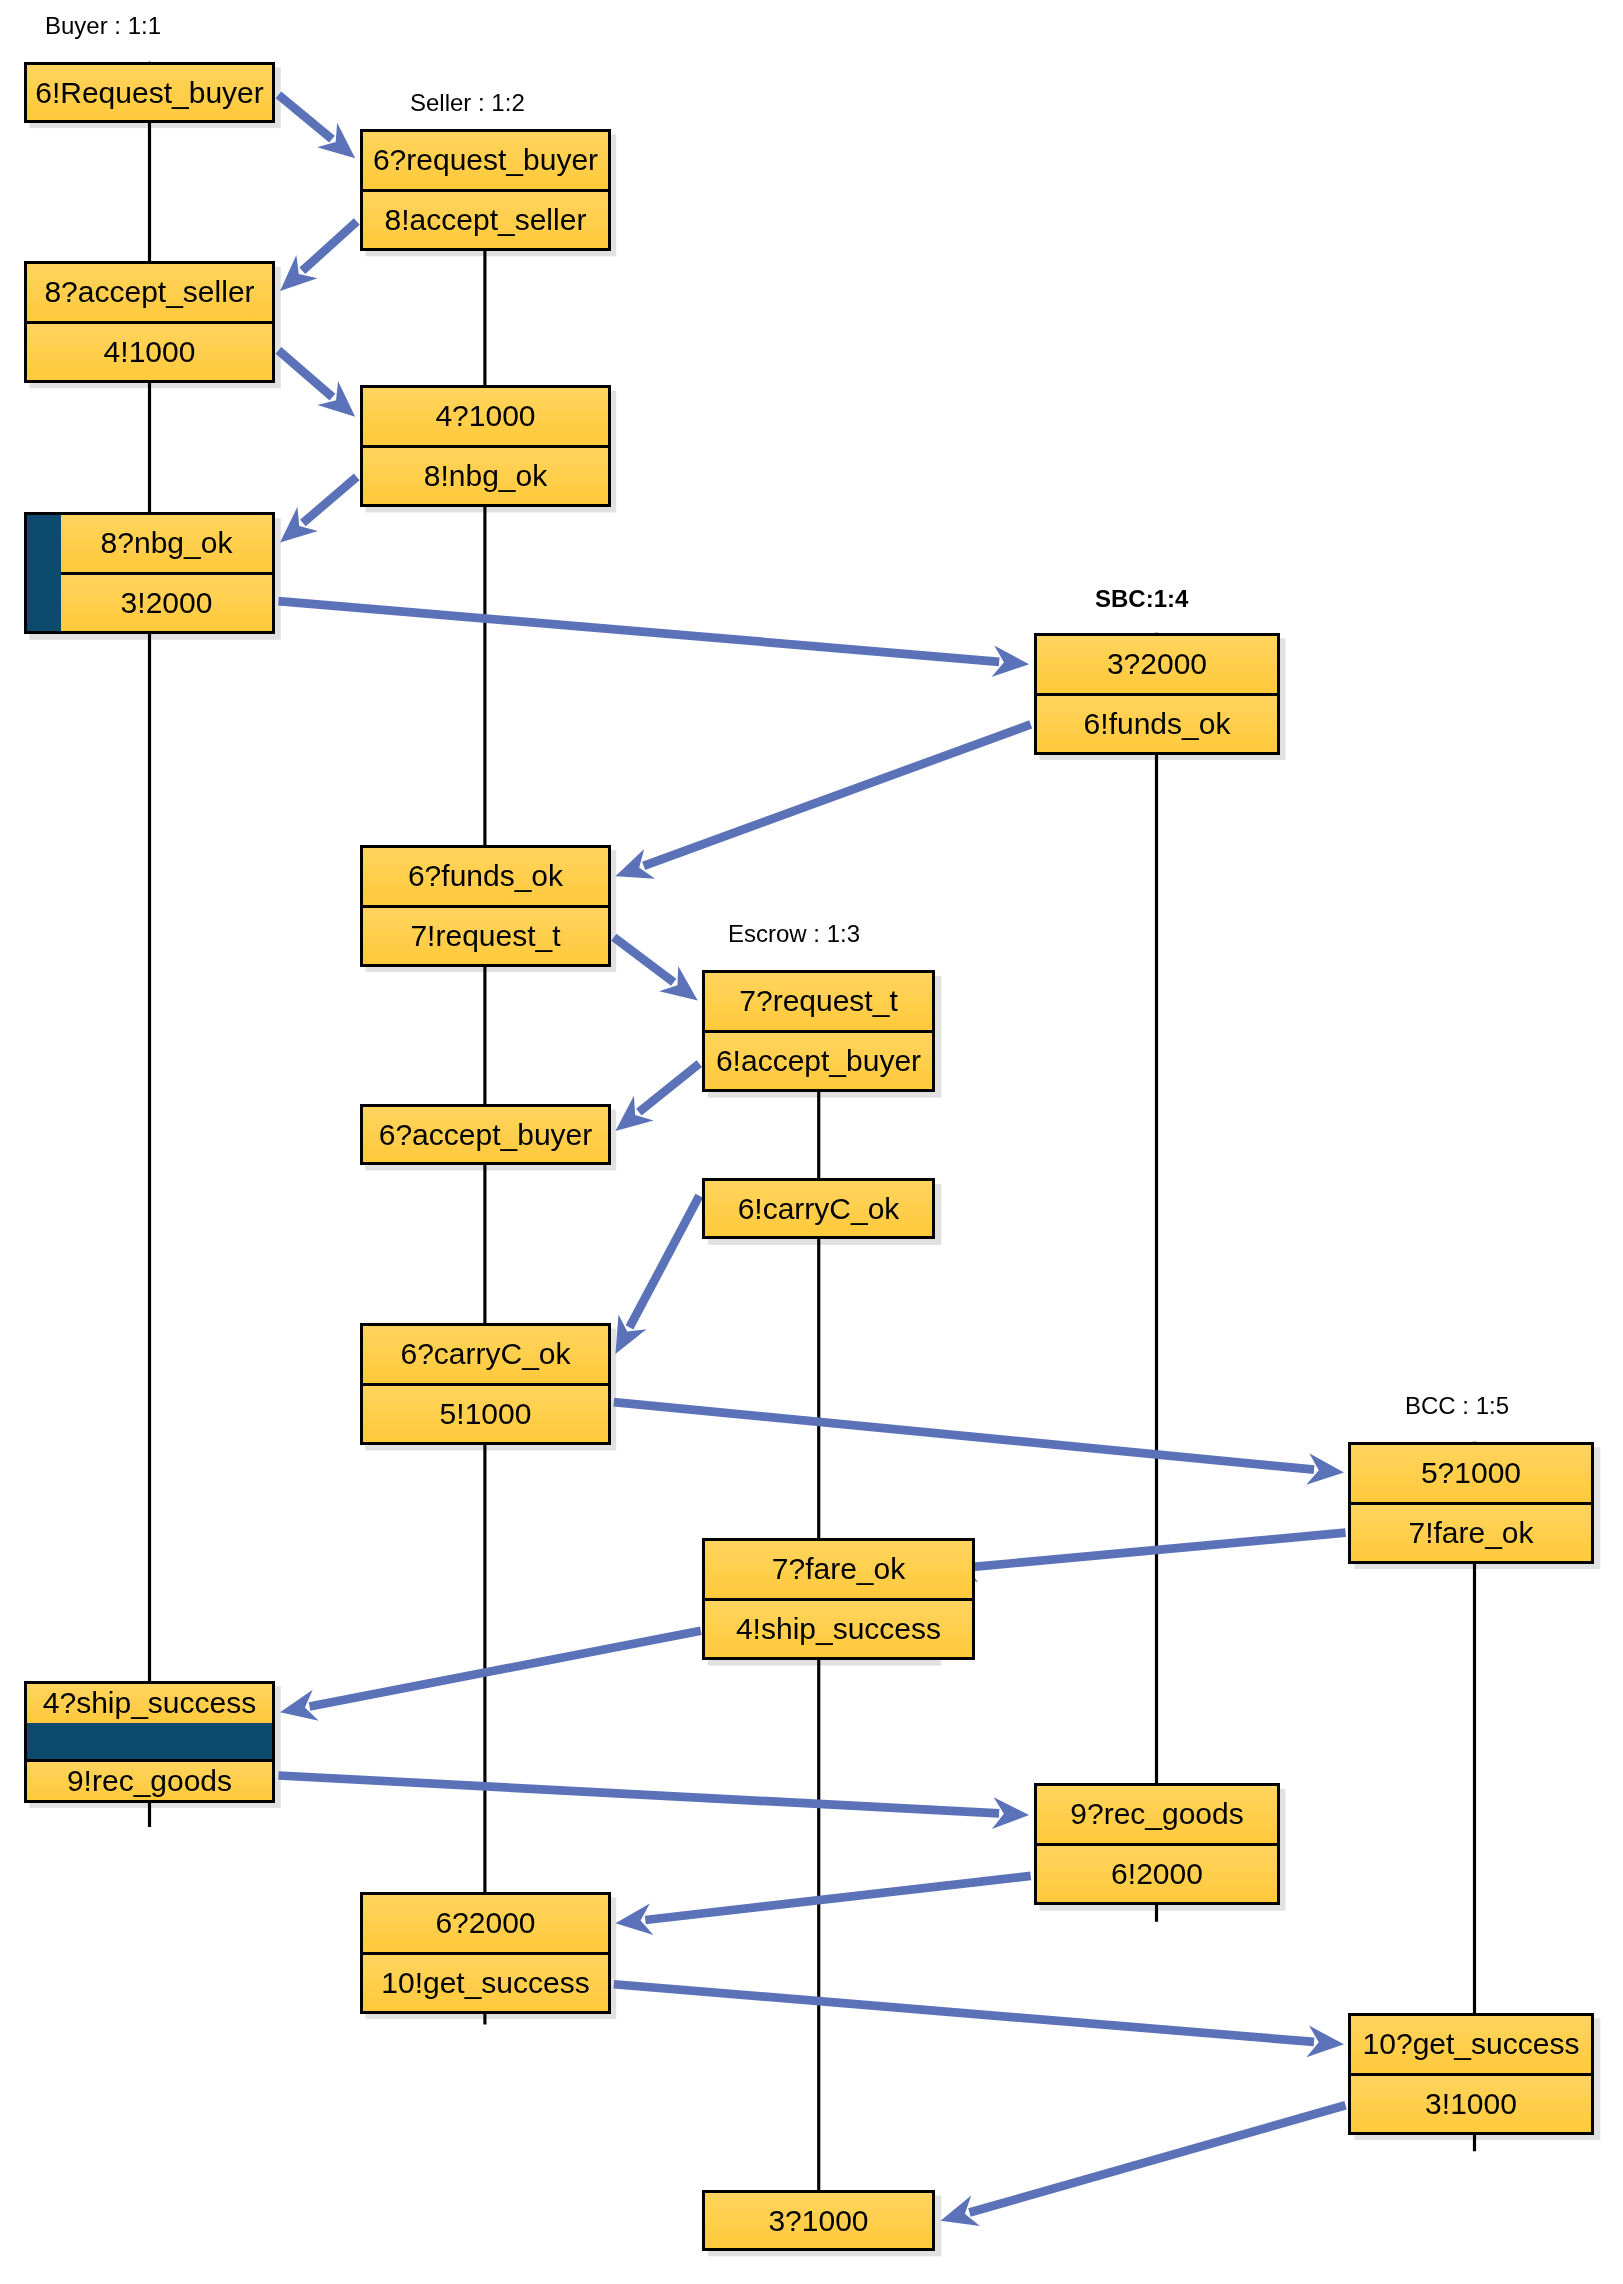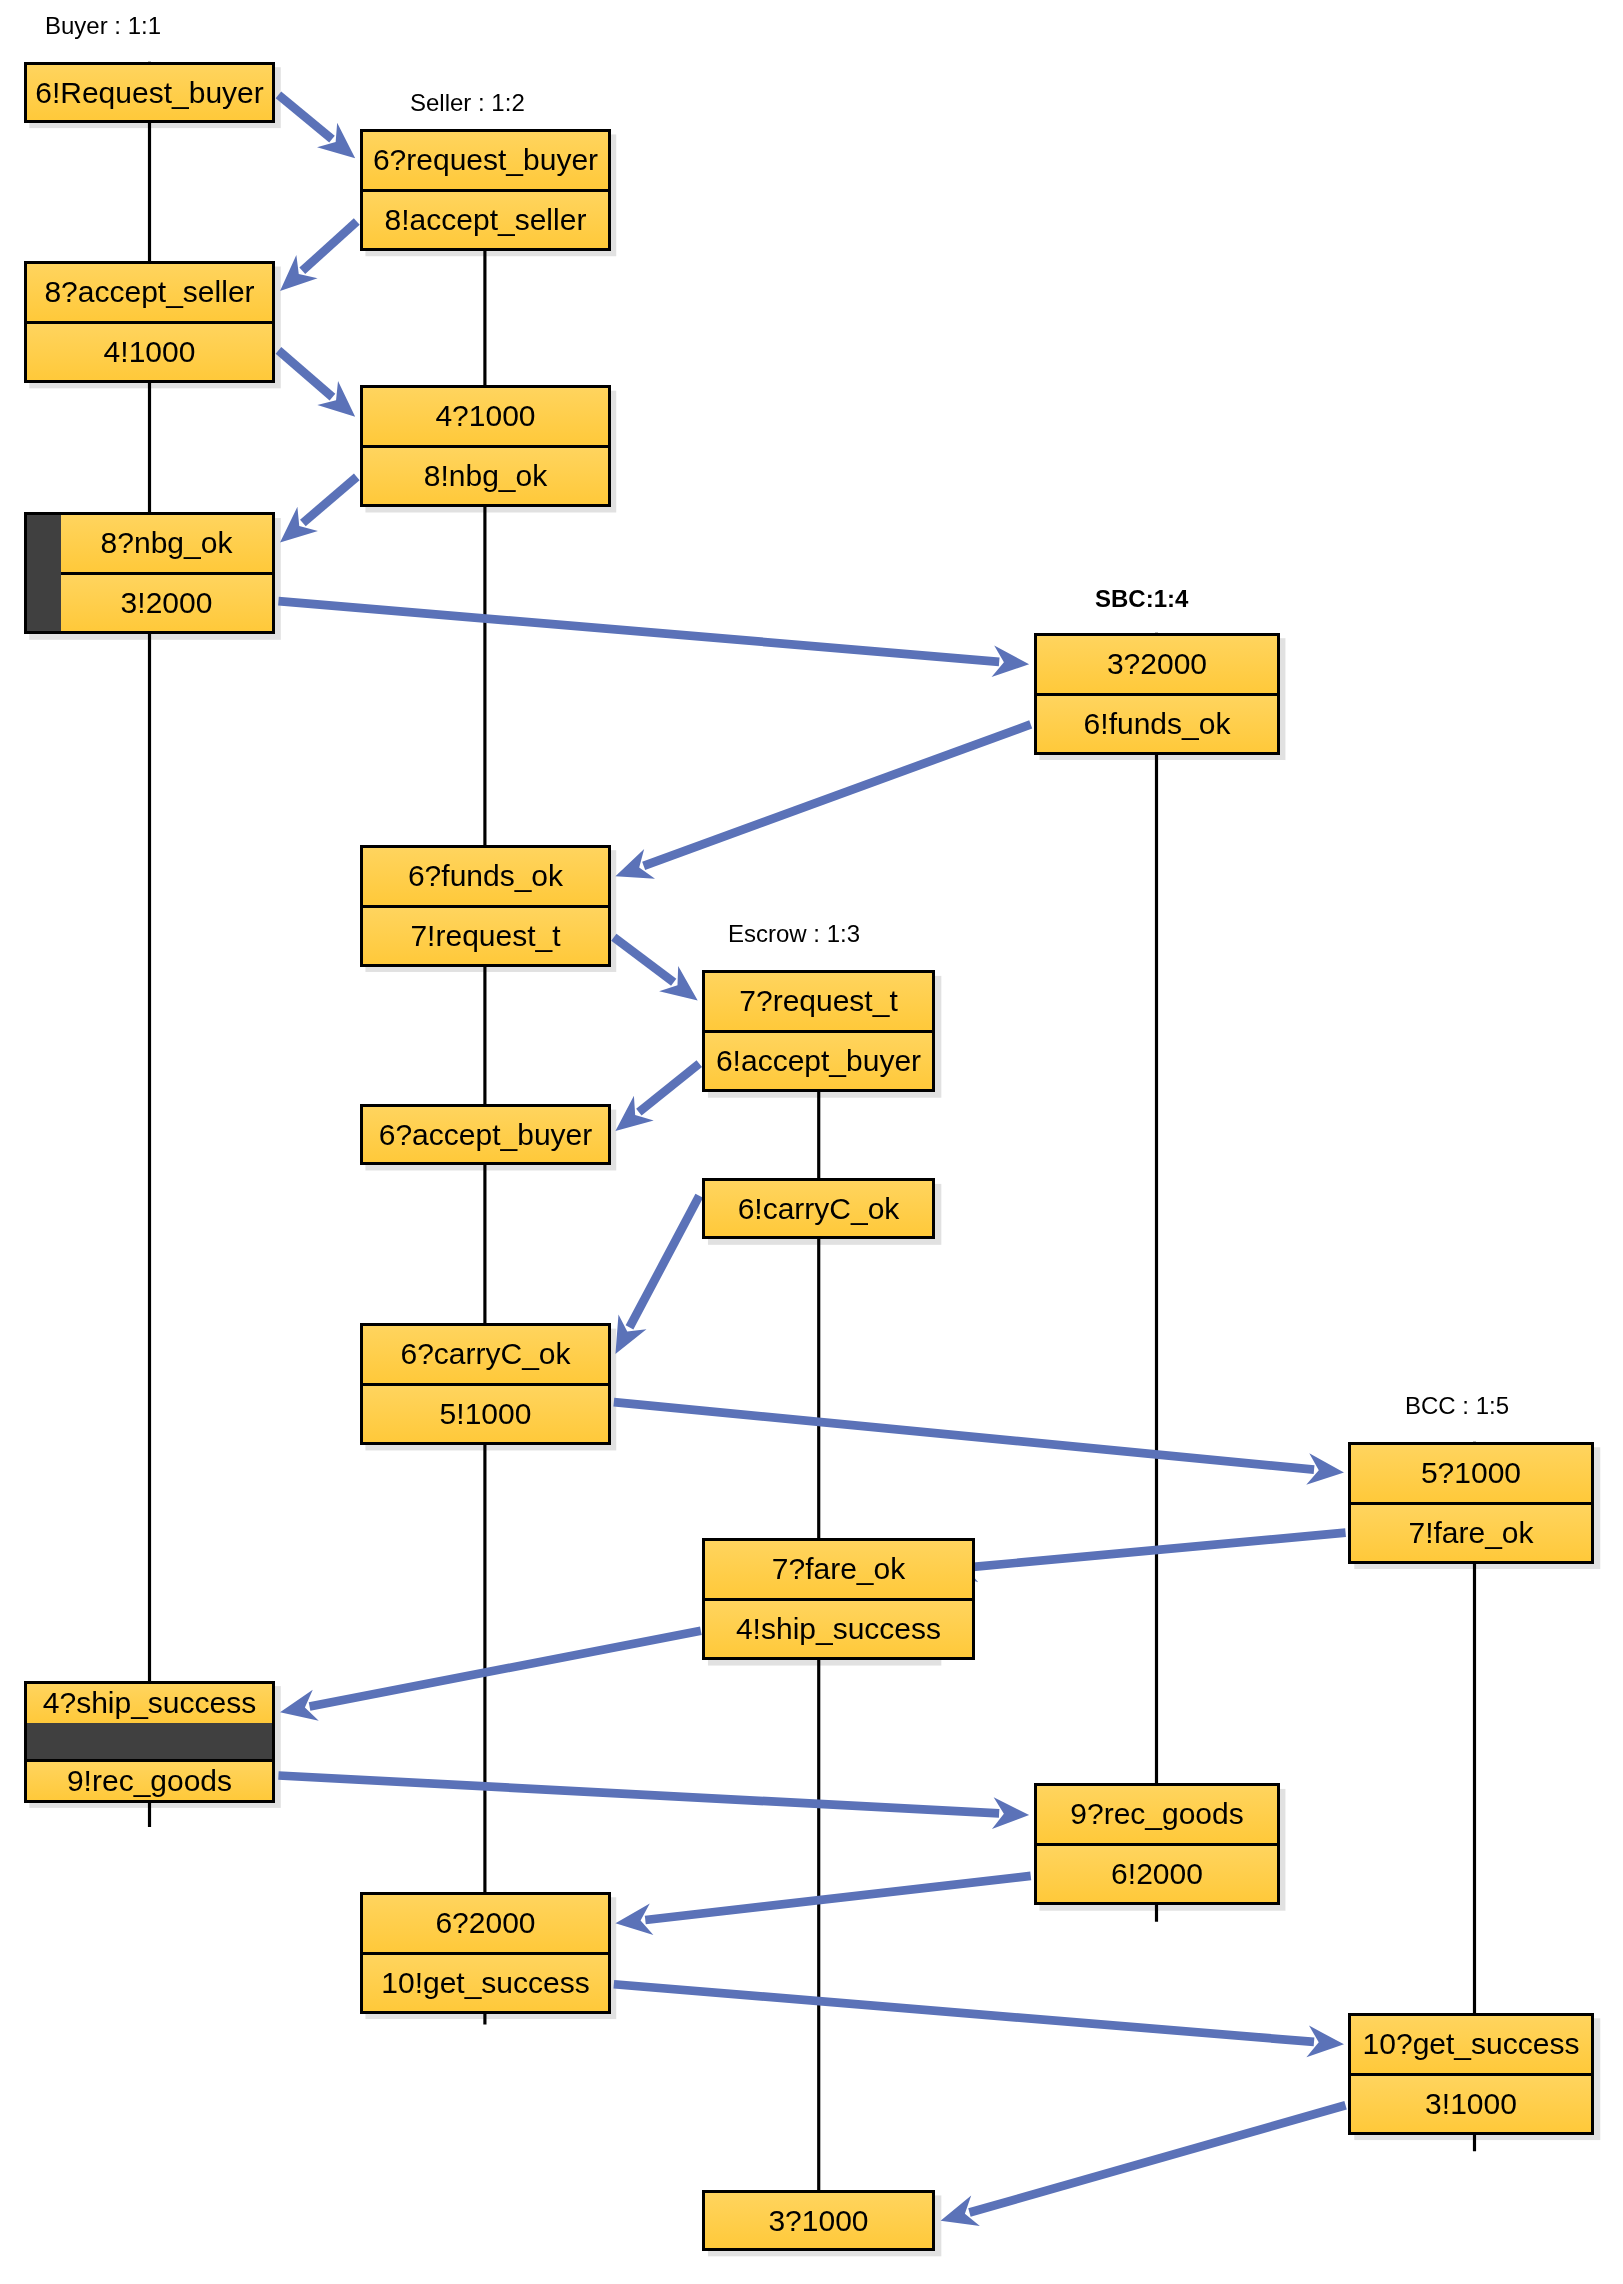--- a/index.html
+++ b/index.html
@@ -36,21 +36,21 @@
   }
   .msg-head {
     fill: #5B72B8;
   }
   .shadow-rect {
     fill: #c9c9c9;
     opacity: 0.55;
   }
   .node-box {
     position: absolute;
-    background: #404040;
+    background: #0c4a6e;
     border: 3.2px solid #000000;
     box-sizing: border-box;
     display: flex;
     flex-direction: column;
     z-index: 5;
   }
   .node-cell {
     flex: 1 1 auto;
     display: flex;
     align-items: center;

